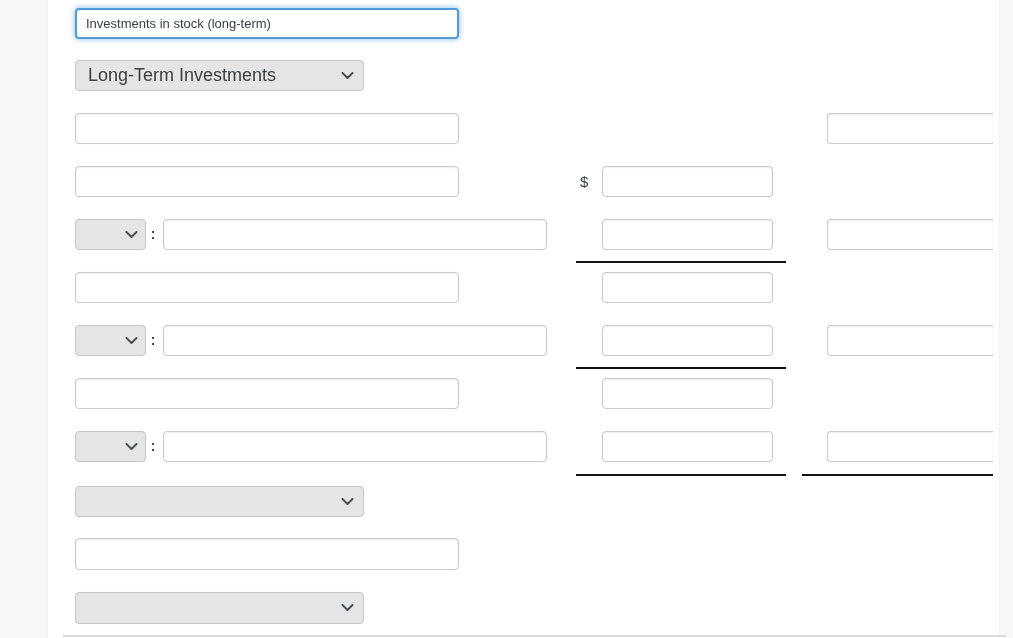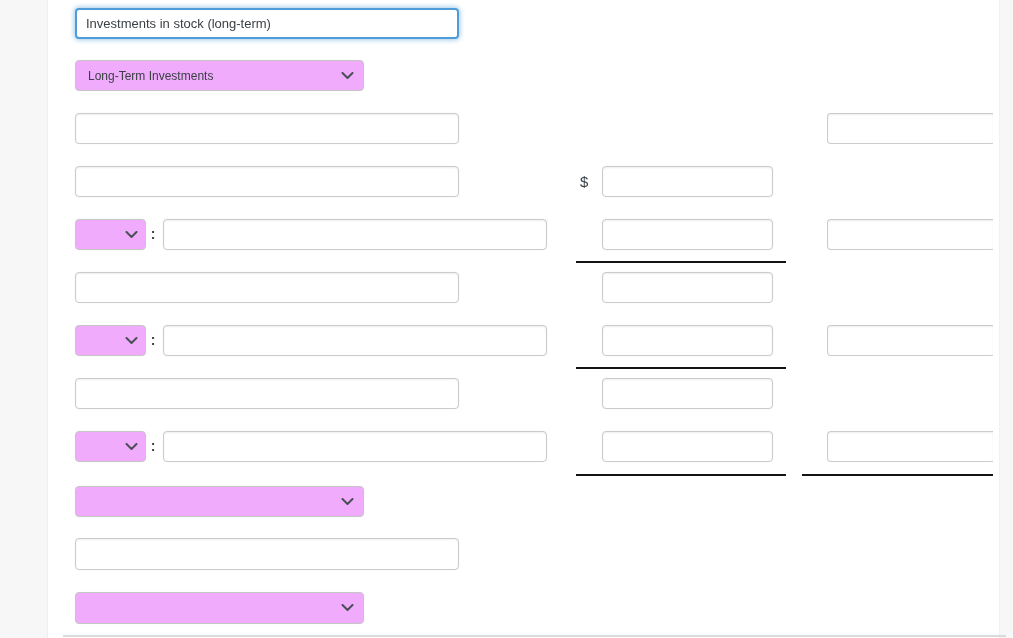--- a/index.html
+++ b/index.html
@@ -11,23 +11,23 @@
 
   .ti{position:absolute;box-sizing:border-box;height:31px;background:#fff;
       border:1px solid #cbcbcb;border-radius:4px;padding:0 10px;
       font-family:"Liberation Sans",sans-serif;font-size:13px;color:#3b4045;
       box-shadow:inset 0 1px 2px rgba(0,0,0,0.07), 0 0 2px rgba(0,0,0,0.05);}
   .ti.focused{border:2px solid #4f9cd8;padding:0 9px;
       box-shadow:0 0 5px 1px rgba(110,175,221,0.65);}
   .ti.clip{border-right:none;border-top-right-radius:0;border-bottom-right-radius:0;
       box-shadow:inset 0 1px 2px rgba(0,0,0,0.07);}
 
-  .sel{position:absolute;box-sizing:border-box;height:31px;background:#f0abfc;
+  .sel{position:absolute;box-sizing:border-box;height:31px;background:#e5e5e5;
       border:1px solid #c6c6c6;border-radius:4px;display:flex;align-items:center;
-      padding:0 26px 0 12px;font-size:12px;color:#3b4045;cursor:pointer;
+      padding:0 26px 0 12px;font-size:18px;color:#3b4045;cursor:pointer;
       box-shadow:0 0 2px rgba(0,0,0,0.04);}
   .sel .chev{position:absolute;right:9px;top:50%;margin-top:-4px;}
   .sel.mini{padding:0 20px 0 8px;}
   .sel.mini .chev{right:7px;}
 
   .lbl{position:absolute;color:#3b4045;}
   .dollar{font-size:15px;line-height:31px;}
   .colon{font-size:14px;font-weight:700;line-height:31px;text-align:center;width:12px;}
 
   .rule{position:absolute;height:2px;background:#131313;}

